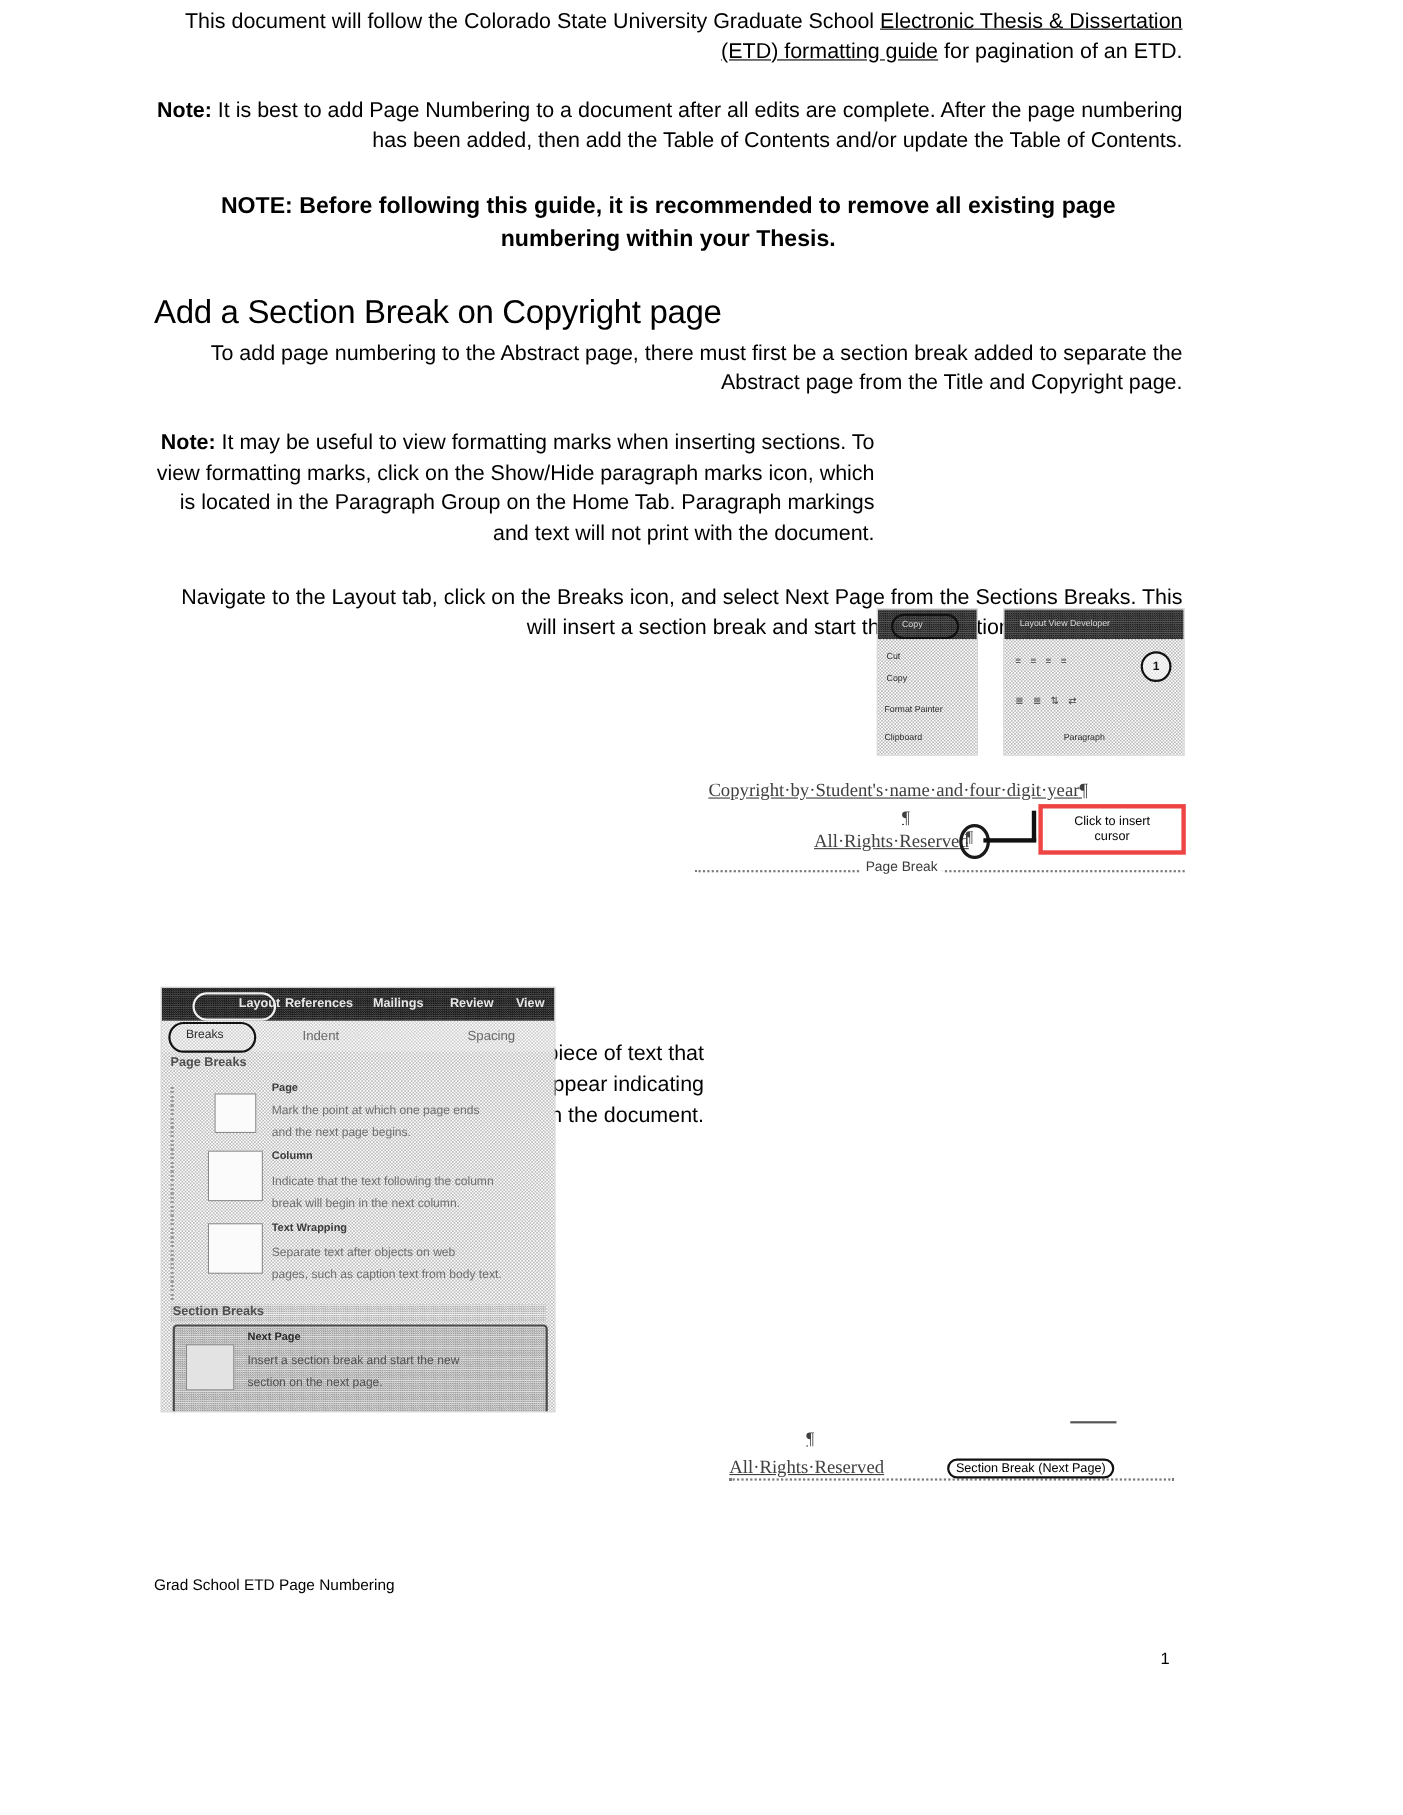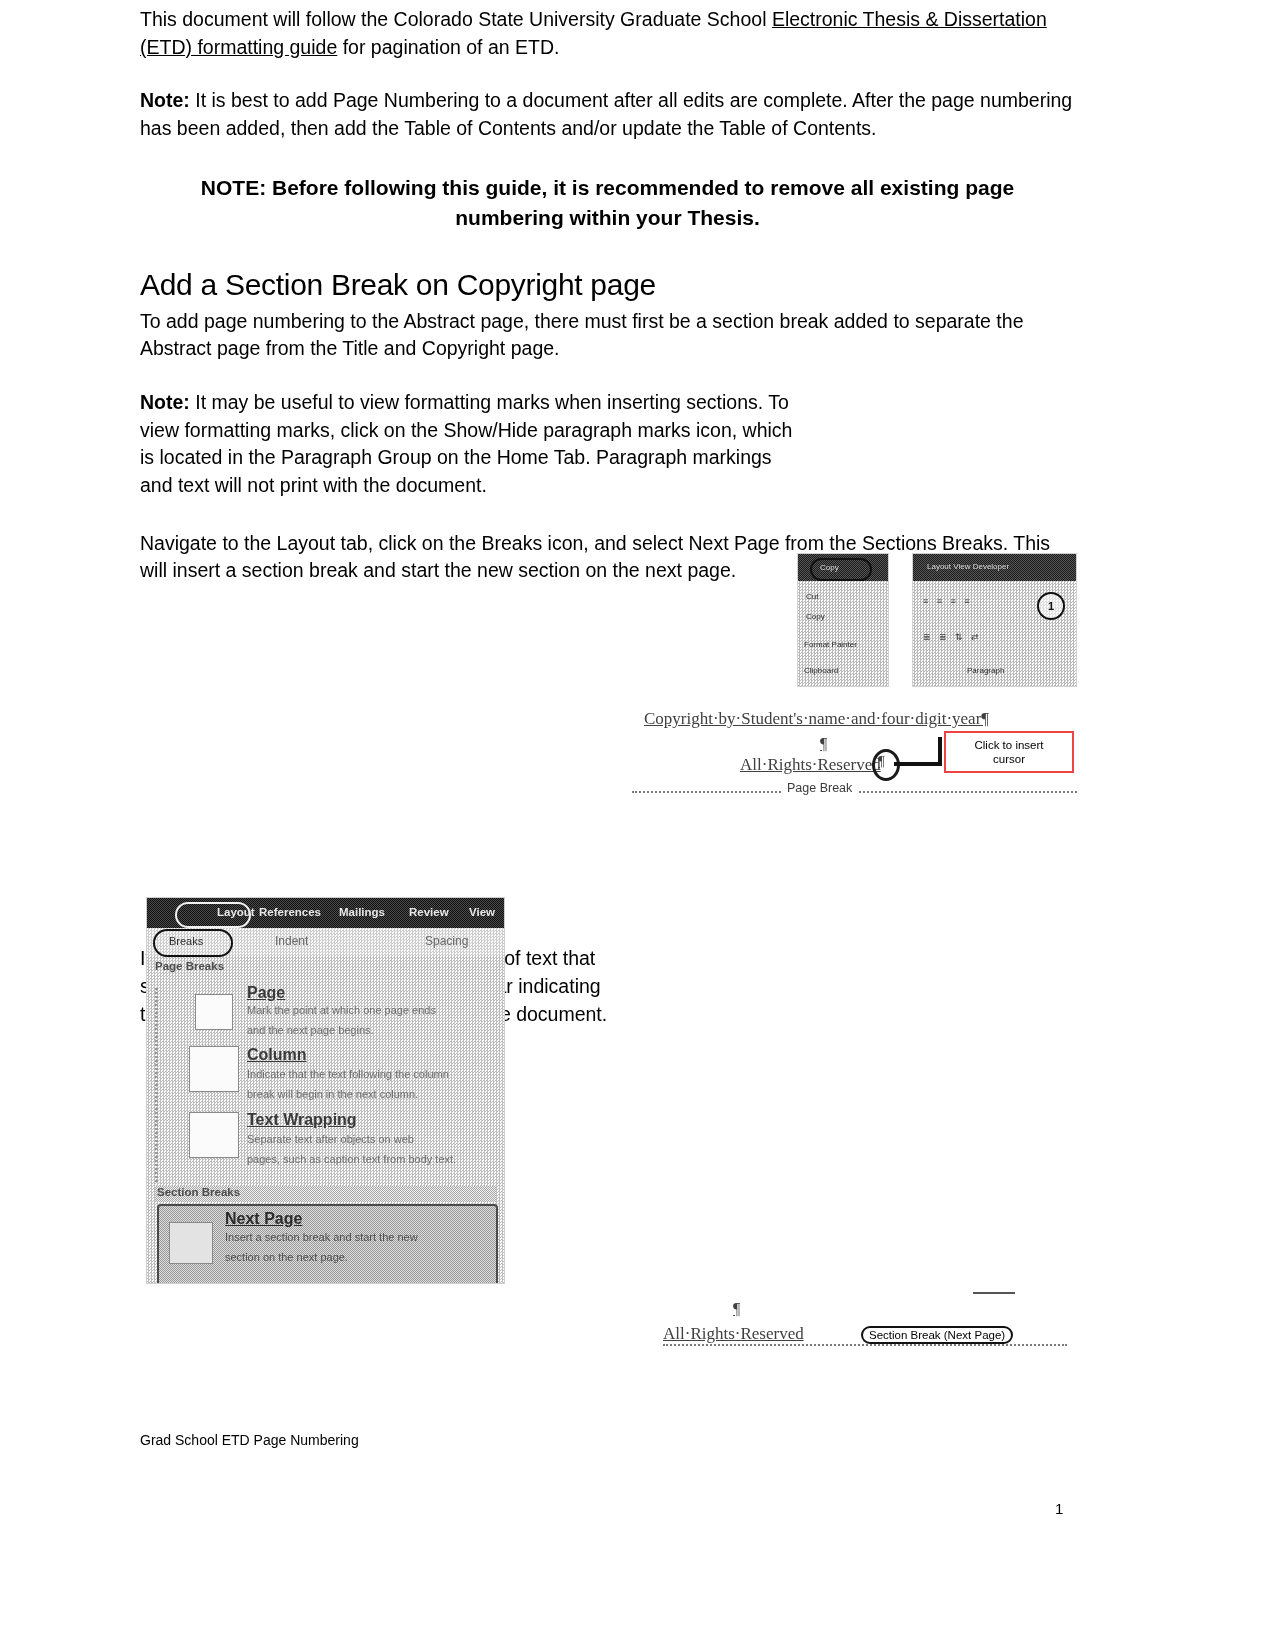--- a/index.html
+++ b/index.html
@@ -21,21 +21,21 @@
     text-align:center;
     margin:0;
     padding-top:140px;
     letter-spacing:-0.6px;
     line-height:1.05;
   }
   p.body-text {
     font-size:19.5px;
     line-height:1.42;
     margin:6px 0 0 0;
-    text-align:left;
+    text-align:right;
   }
   .link-underline { text-decoration:underline; }
   .bold { font-weight:700; }
 
   p.note-block { margin-top:26px; }
 
   p.note-center {
     font-size:21px;
     font-weight:700;
     text-align:center;
@@ -71,41 +71,41 @@
   .tiny-txt.lt { color:#d8d8d8; }
   .glyph-row { position:absolute; font-size:9px; color:#3b3b3b; letter-spacing:3px; white-space:nowrap; }
   .circle-hl { position:absolute; width:24px; height:24px; border:2.5px solid #111;
                border-radius:50%; display:flex; align-items:center; justify-content:center;
                font-size:11px; font-weight:700; color:#111; background:rgba(255,255,255,.55); }
 
   
   #fig-copyright { left:632px; top:703px; width:445px; height:95px; }
   .ser { font-family:"Liberation Serif", serif; color:#404040; position:absolute; white-space:nowrap;text-decoration:underline; }
   .dot-leader { position:absolute; border-bottom:2px dotted #7a7a7a; }
-  .callout { position:absolute; border:2px solid #ef4444; background:#fff;
+  .callout { position:absolute; border:4px solid #ef4444; background:#fff;
              font-size:11.5px; text-align:center; line-height:1.25; padding:5px 4px 4px;
              font-family:"Liberation Sans", sans-serif; }
   .ellipse-hl { position:absolute; border:3px solid #1a1a1a; border-radius:50%; }
   .arrow-line { position:absolute; background:#111; }
 
   
   #fig-breaks { left:146px; top:897px; width:357px; height:385px;
                 background:
                   repeating-conic-gradient(#bdbdbd 0% 25%, #fdfdfd 0% 50%) 0 0/3px 3px;
                 border:1px solid #cfcfcf; overflow:hidden; }
   .ribbon-tabs { position:absolute; left:0; top:0; width:100%; height:30px;
         background:repeating-conic-gradient(#111 0% 25%, #4a4a4a 0% 50%) 0 0/2px 2px; }
   .tab-lbl { position:absolute; top:8px; font-size:11.5px; color:#e8e8e8; white-space:nowrap; font-weight:600; }
   .ribbon-2 { position:absolute; left:0; top:30px; width:100%; height:28px;
         background:repeating-conic-gradient(#cdcdcd 0% 25%, #fbfbfb 0% 50%) 0 0/3px 3px; }
   .grp-lbl { position:absolute; font-size:12px; color:#6a6a6a; white-space:nowrap; }
   .menu-hdr { position:absolute; font-size:11.5px; font-weight:700; color:#4e4e4e; white-space:nowrap; }
   .menu-hdr-band { position:absolute; left:8px; width:341px; height:16px;
         background:repeating-conic-gradient(#a8a8a8 0% 25%, #efefef 0% 50%) 0 0/2px 2px; }
-  .mi-title { position:absolute; font-size:16px; font-weight:700; color:#3a3a3a; white-space:nowrap;text-decoration:underline; }
+  .mi-title { position:absolute; font-size:10px; font-weight:700; color:#3a3a3a; white-space:nowrap; }
   .mi-desc { position:absolute; font-size:11px; color:#6e6e6e; white-space:nowrap; }
   .mi-icon { position:absolute; border:1px solid #8a8a8a; background:#fbfbfb; }
   .menu-left-rail { position:absolute; left:8px; top:90px; width:3px; height:195px;
         background:repeating-linear-gradient(#999 0 2px, transparent 2px 4px); }
   .sel-item { position:absolute; left:10px; width:337px; height:78px;
         background:repeating-conic-gradient(#9a9a9a 0% 25%, #dcdcdc 0% 50%) 0 0/2px 2px;
         border:2px solid #4a4a4a; border-radius:4px; }
 
   
   #fig-sectionbreak { left:655px; top:1300px; width:420px; height:75px; }

